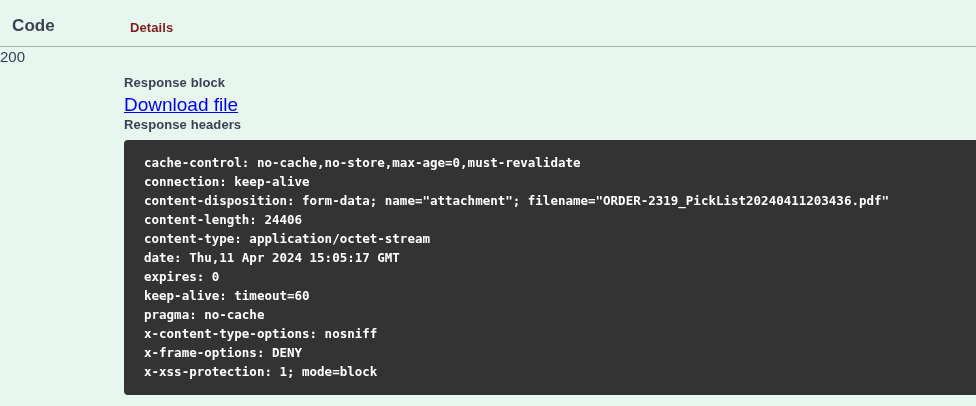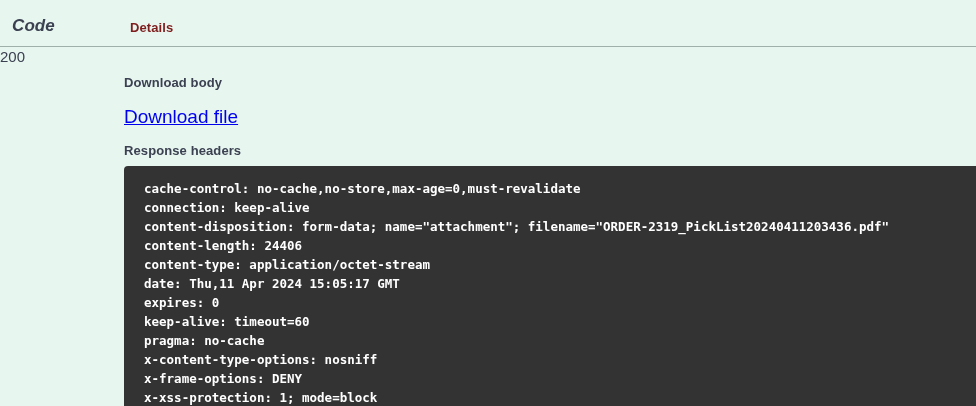--- a/index.html
+++ b/index.html
@@ -15,21 +15,21 @@
     overflow: hidden;
     position: relative;
   }
 
   
   .responses-table {
     width: 100%;
     border-collapse: collapse;
     table-layout: fixed;
   }
-  .col-code  { width: 112px; font-style: italic; }
+  .col-code  { width: 112px; }
   .col-desc  { width: auto; }
 
   .head-row th {
     text-align: left;
     padding: 16px 0 10px 0;
     border-bottom: 1px solid #9fb0ab;
     vertical-align: bottom;
   }
   .head-row th.col-code   { padding-left: 12px; }
   .head-row th.col-desc   { padding-left: 6px; }
@@ -69,26 +69,25 @@
     font-weight: bold;
     color: #3b4151;
     margin: 0;
     padding: 0;
     letter-spacing: 0.1px;
   }
   .label-response-body {
     margin-top: 28px;
   }
   .label-response-headers {
-    margin-top: 14px;
   }
 
   .download-link {
     display: inline-block;
-    margin-top: 16px;
+    margin-top: 4px;
     font-size: 19px;
     color: #0000ee;
     text-decoration: underline;
     font-family: "Liberation Sans", sans-serif;
     cursor: pointer;
     line-height: 1.2;
   }
 
   
   .headers-block {
@@ -128,21 +127,21 @@
       <th class="col-desc">
         <span class="th-details">Details</span>
       </th>
     </tr>
   </thead>
   <tbody>
     <tr class="body-row">
       <td class="cell-code">200</td>
       <td class="cell-details">
 
-        <div class="section-label label-response-body">Download body</div>
+        <div class="section-label label-response-body">Response block</div>
 
         <a class="download-link">Download file</a>
 
         <div class="section-label label-response-headers">Response headers</div>
 
         <div class="headers-block">
           <pre class="headers-pre"><span class="header-line">cache-control: no-cache,no-store,max-age=0,must-revalidate</span><span class="header-line">connection: keep-alive</span><span class="header-line">content-disposition: form-data; name="attachment"; filename="ORDER-2319_PickList20240411203436.pdf"</span><span class="header-line">content-length: 24406</span><span class="header-line">content-type: application/octet-stream</span><span class="header-line">date: Thu,11 Apr 2024 15:05:17 GMT</span><span class="header-line">expires: 0</span><span class="header-line">keep-alive: timeout=60</span><span class="header-line">pragma: no-cache</span><span class="header-line">x-content-type-options: nosniff</span><span class="header-line">x-frame-options: DENY</span><span class="header-line">x-xss-protection: 1; mode=block</span></pre>
         </div>
 
       </td>

